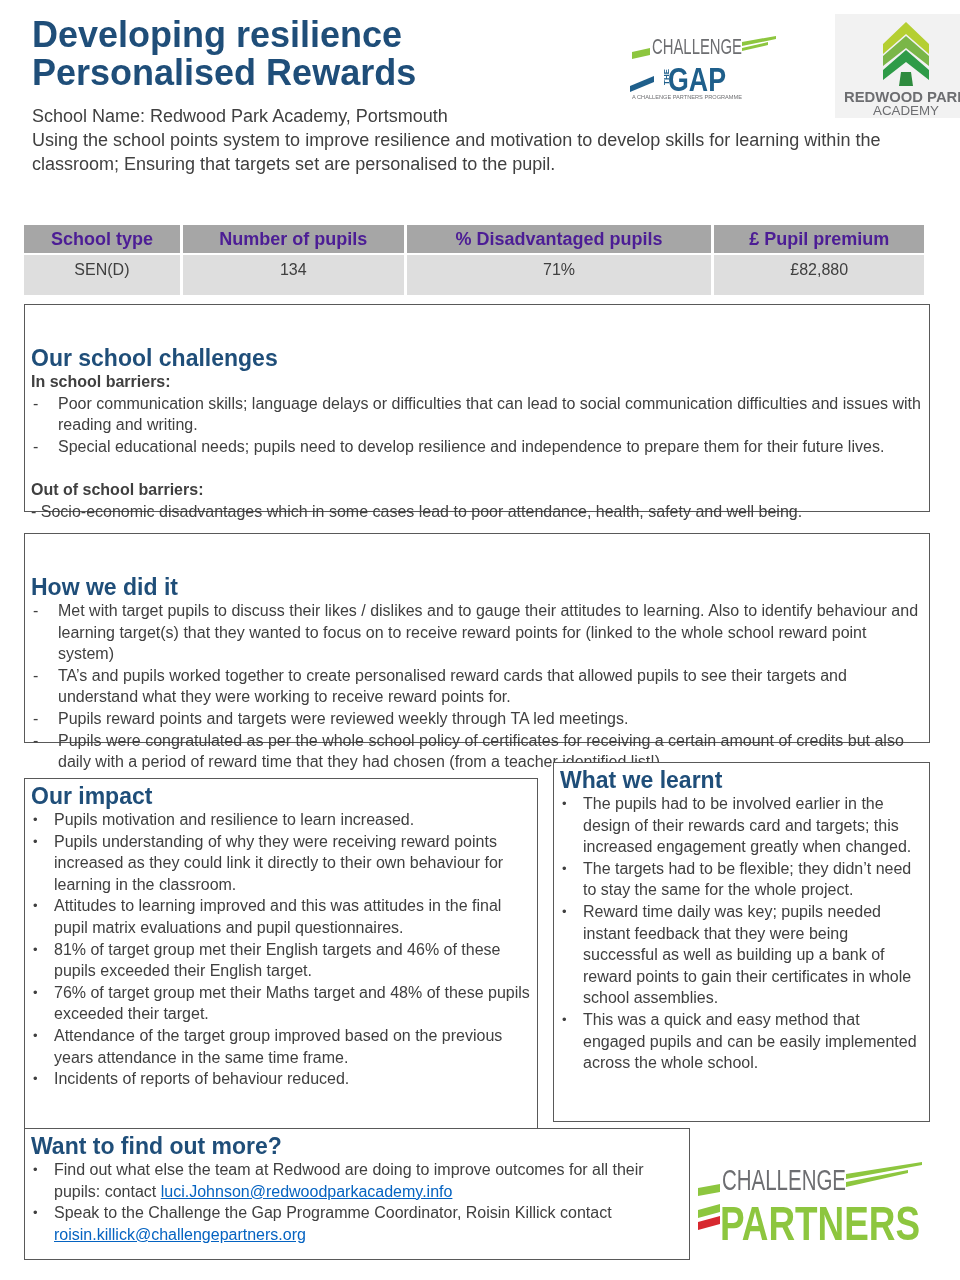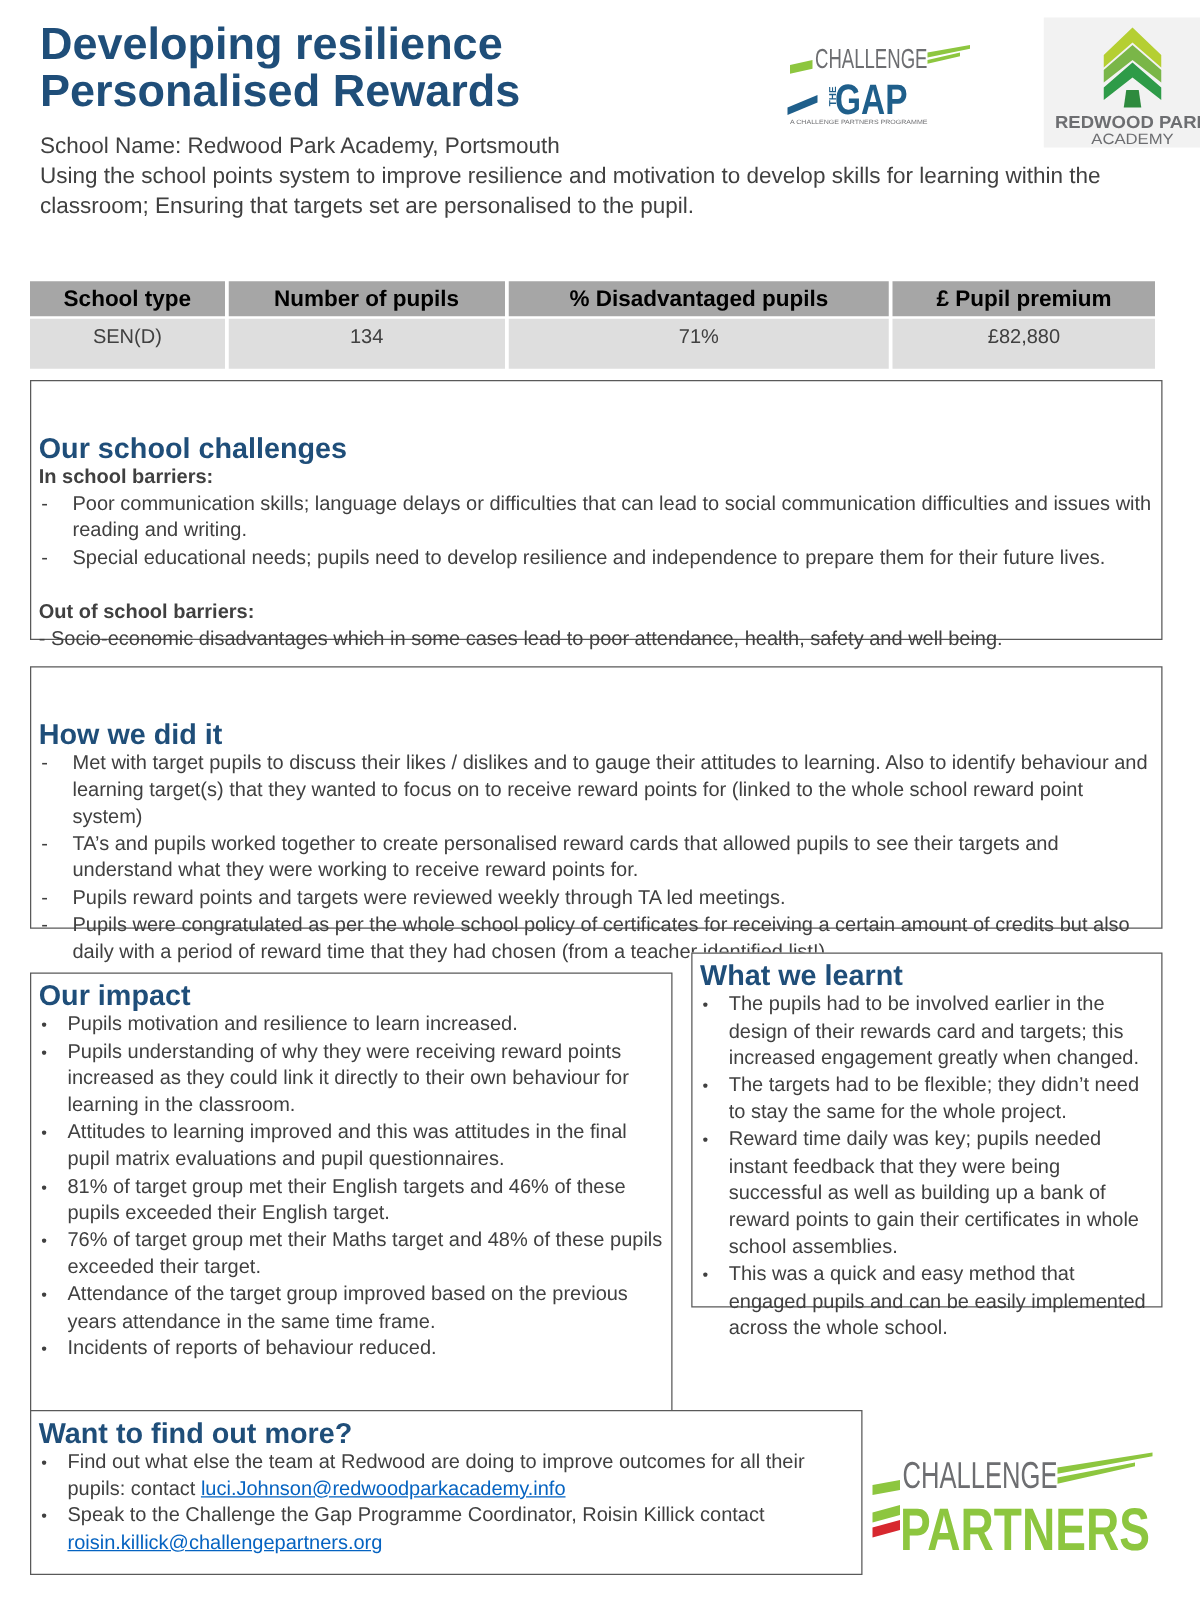--- a/index.html
+++ b/index.html
@@ -13,28 +13,28 @@
     .logo-ctg { left: 628px; top: 28px; width: 150px; height: 72px; }
     .logo-rpa { left: 835px; top: 14px; width: 142px; height: 104px; background: #f2f2f2; }
     .logo-cp { left: 696px; top: 1160px; width: 228px; height: 84px; }
 
     .section-h { font-size: 23px; line-height: 26px; font-weight: bold; color: #1f4e79; }
     .section-h.light { font-weight: bold; margin-top: 36px; }
 
     .our-school-h { left: 32px; top: 189px; }
 
     table.stats { position: absolute; left: 24px; top: 223px; width: 906px; border-collapse: separate; border-spacing: 3px 2px; margin-left: -3px; }
-    table.stats th { background: #a6a6a6; color: #000000; font-size: 18px; font-weight: bold; height: 28px; text-align: center; padding: 0 4px; }
+    table.stats th { background: #a6a6a6; color: #4c1d95; font-size: 18px; font-weight: bold; height: 28px; text-align: center; padding: 0 4px; }
     table.stats td { background: #dedede; color: #404040; font-size: 16px; height: 40px; text-align: center; vertical-align: top; padding-top: 6px; }
 
     .box { border: 1.5px solid #595959; background: #ffffff; }
     .challenges { left: 24px; top: 304px; width: 906px; height: 208px; padding: 4px 6px; }
     .howdid { left: 24px; top: 533px; width: 906px; height: 210px; padding: 4px 6px; }
     .impact { left: 24px; top: 762px; width: 514px; height: 366px; padding: 4px 6px; margin-top: 16px; }
-    .learnt { left: 553px; top: 762px; width: 377px; height: 284px; padding: 4px 6px; }
+    .learnt { left: 553px; top: 762px; width: 377px; height: 360px; padding: 4px 6px; }
     .findout { left: 24px; top: 1128px; width: 666px; height: 132px; padding: 4px 6px; }
 
     .body-text { font-size: 16px; line-height: 21.6px; color: #404040; }
     .sub-h { font-weight: bold; font-size: 16px; line-height: 21.6px; }
     .spacer { height: 21.6px; }
 
     ul.dash, ul.dot { list-style: none; }
     ul.dash li, ul.dot li { position: relative; padding-left: 27px; }
     ul.dash li .mk, ul.dot li .mk { position: absolute; left: 2px; top: 0; }
     ul.dot li .mk { font-size: 13px; left: 2px; }

